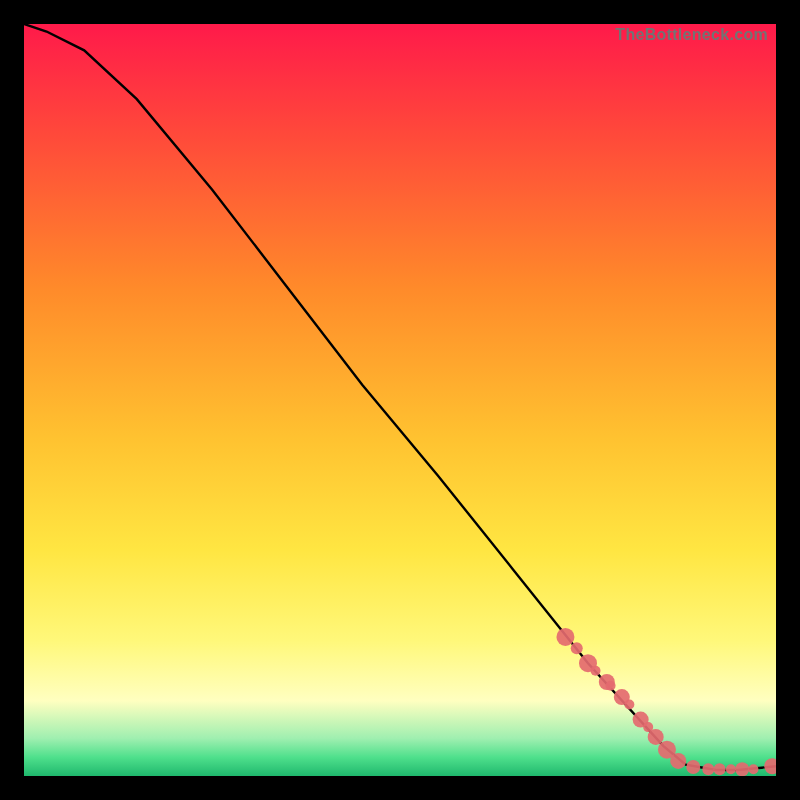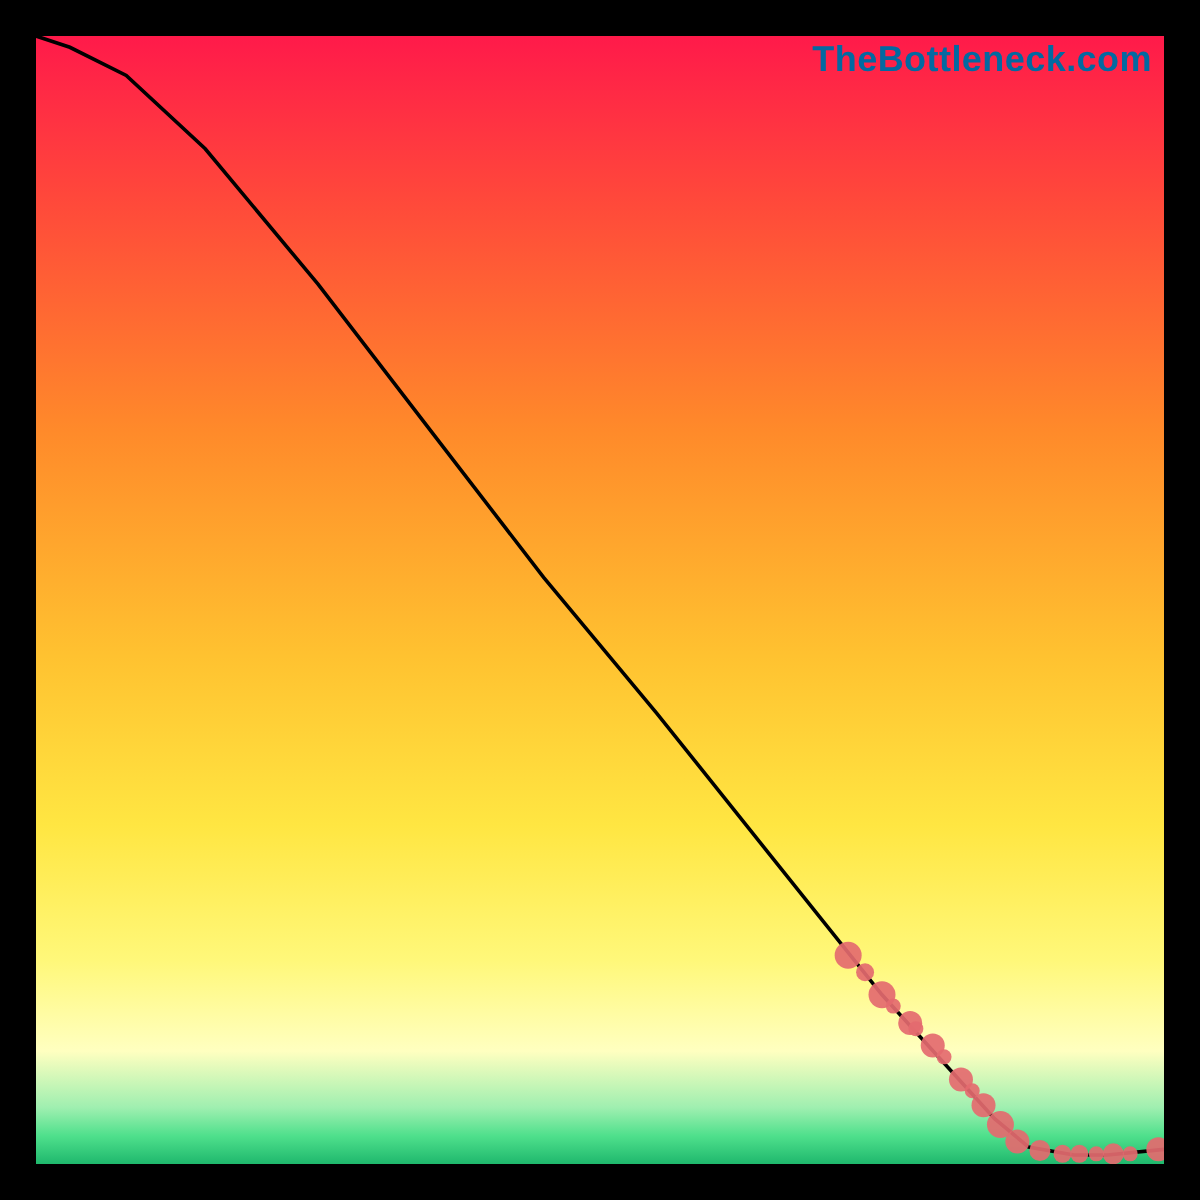--- a/index.html
+++ b/index.html
@@ -11,23 +11,23 @@
     top: 24px;
     width: 752px;
     height: 752px;
     overflow: hidden;
   }
   .watermark {
     position: absolute;
     top: 2px;
     right: 8px;
     font-family: Arial, Helvetica, sans-serif;
-    font-size: 24px;
+    font-size: 16px;
     font-weight: 600;
-    color: #0369a1;
+    color: #737373;
     letter-spacing: 0.3px;
   }
   svg.plot { position: absolute; left: 0; top: 0; width: 752px; height: 752px; display: block; }
 </style>
 </head>
 <body>
 
 <div class="frame">
   <div class="plot-area">
     <svg class="plot" viewBox="0 0 752 752">

